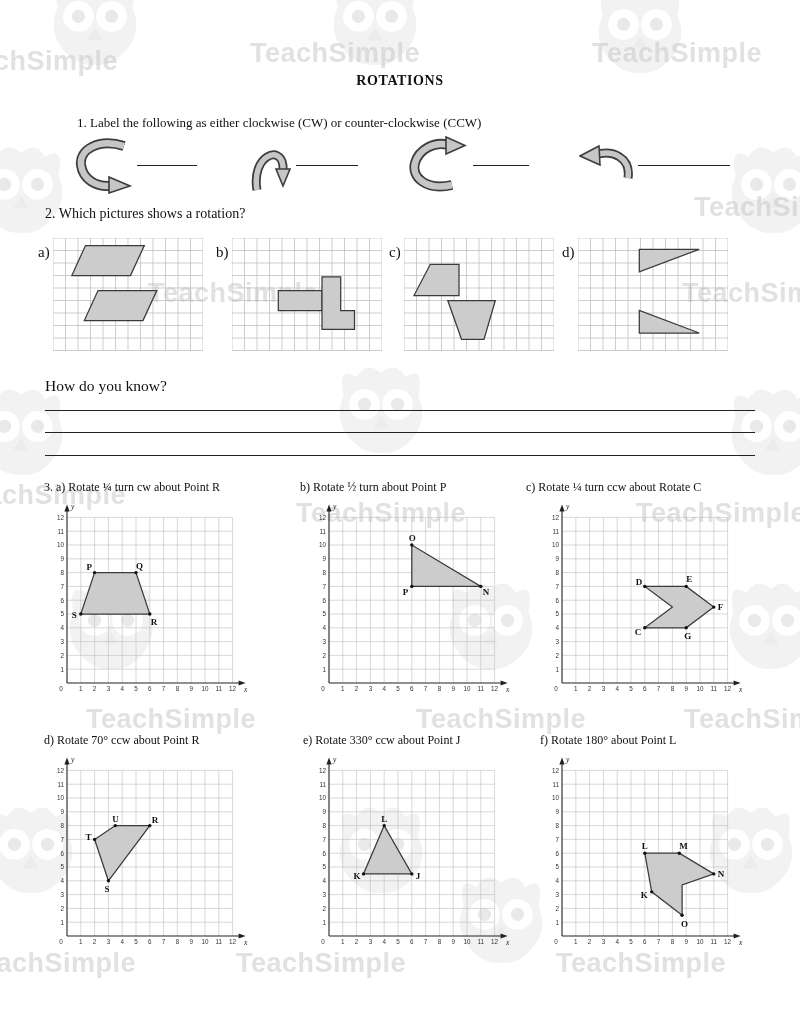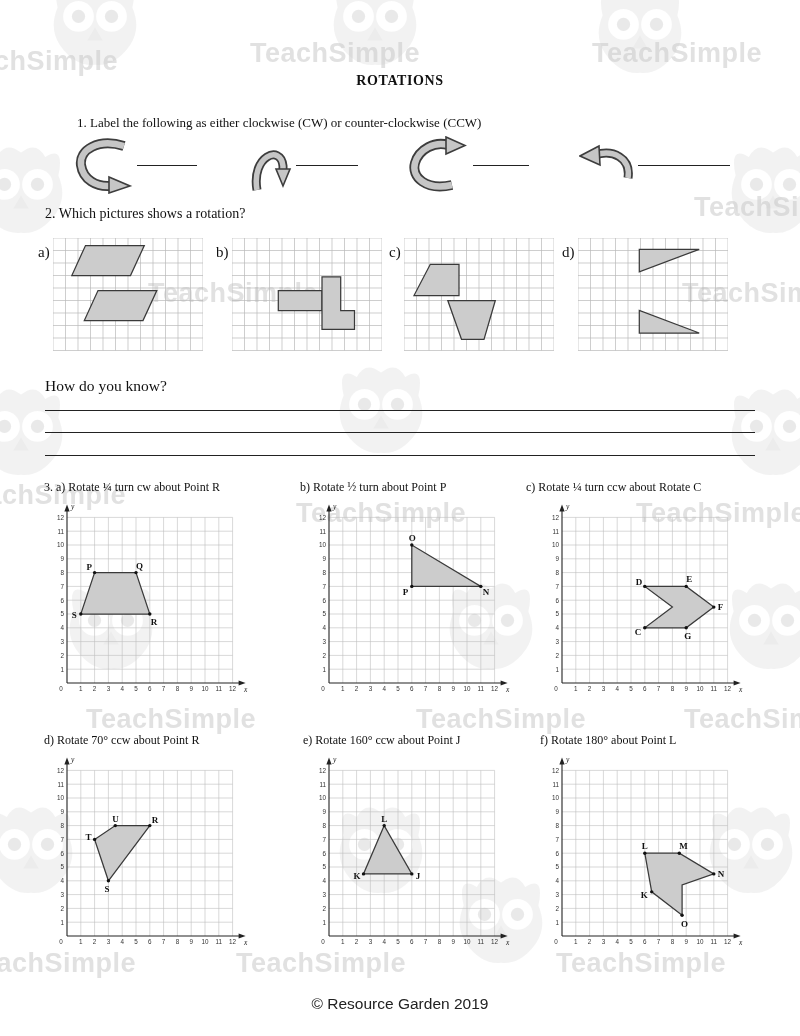--- a/index.html
+++ b/index.html
@@ -539,21 +539,21 @@
           <text x="143.2" y="82.39999999999999" class="vlabel">E</text>
           <circle cx="170.8" cy="107.1" r="1.7" fill="#111"></circle>
           <text x="174.8" y="110.1" class="vlabel">F</text>
           <circle cx="143.2" cy="127.8" r="1.7" fill="#111"></circle>
           <text x="141.2" y="138.8" class="vlabel">G</text>
           <circle cx="101.80000000000001" cy="127.8" r="1.7" fill="#111"></circle>
           <text x="91.80000000000001" y="134.8" class="vlabel">C</text>
         </svg></div>
 
     <span class="q3-caption" style="top:733px;left:44px">d) Rotate 70° ccw about Point R</span>
-    <span class="q3-caption" style="top:733px;left:303px">e) Rotate 160° ccw about Point J</span>
+    <span class="q3-caption" style="top:733px;left:303px">e) Rotate 330° ccw about Point J</span>
     <span class="q3-caption" style="top:733px;left:540px">f)  Rotate 180° about Point L</span>
     <div class="q3-grid" style="top:753px;left:48px"><svg width="210" height="198" viewBox="0 0 210 198">
           <line x1="32.8" y1="183" x2="32.8" y2="17.399999999999977" stroke="#bdbdbd" stroke-width="0.6"></line>
           <line x1="19" y1="169.2" x2="184.60000000000002" y2="169.2" stroke="#bdbdbd" stroke-width="0.6"></line>
           <line x1="46.6" y1="183" x2="46.6" y2="17.399999999999977" stroke="#bdbdbd" stroke-width="0.6"></line>
           <line x1="19" y1="155.4" x2="184.60000000000002" y2="155.4" stroke="#bdbdbd" stroke-width="0.6"></line>
           <line x1="60.400000000000006" y1="183" x2="60.400000000000006" y2="17.399999999999977" stroke="#bdbdbd" stroke-width="0.6"></line>
           <line x1="19" y1="141.6" x2="184.60000000000002" y2="141.6" stroke="#bdbdbd" stroke-width="0.6"></line>
           <line x1="74.2" y1="183" x2="74.2" y2="17.399999999999977" stroke="#bdbdbd" stroke-width="0.6"></line>
           <line x1="19" y1="127.8" x2="184.60000000000002" y2="127.8" stroke="#bdbdbd" stroke-width="0.6"></line>
@@ -740,15 +740,14 @@
           <circle cx="136.3" cy="100.19999999999999" r="1.7" fill="#111"></circle>
           <text x="136.3" y="96.19999999999999" class="vlabel">M</text>
           <circle cx="170.8" cy="120.9" r="1.7" fill="#111"></circle>
           <text x="174.8" y="123.9" class="vlabel">N</text>
           <circle cx="108.7" cy="138.84" r="1.7" fill="#111"></circle>
           <text x="97.7" y="144.84" class="vlabel">K</text>
           <circle cx="139.06" cy="162.3" r="1.7" fill="#111"></circle>
           <text x="138.06" y="174.3" class="vlabel">O</text>
         </svg></div>
 
-    <div class="footer">© Resource Garden 2019</div>
   </div>
 </div>
 
 </body></html>

